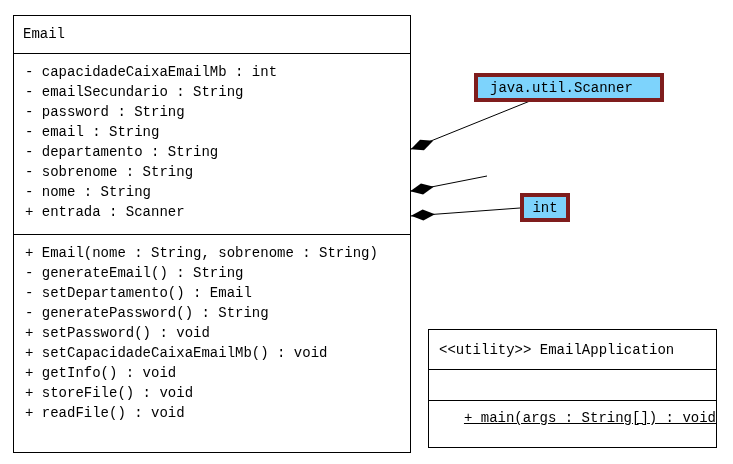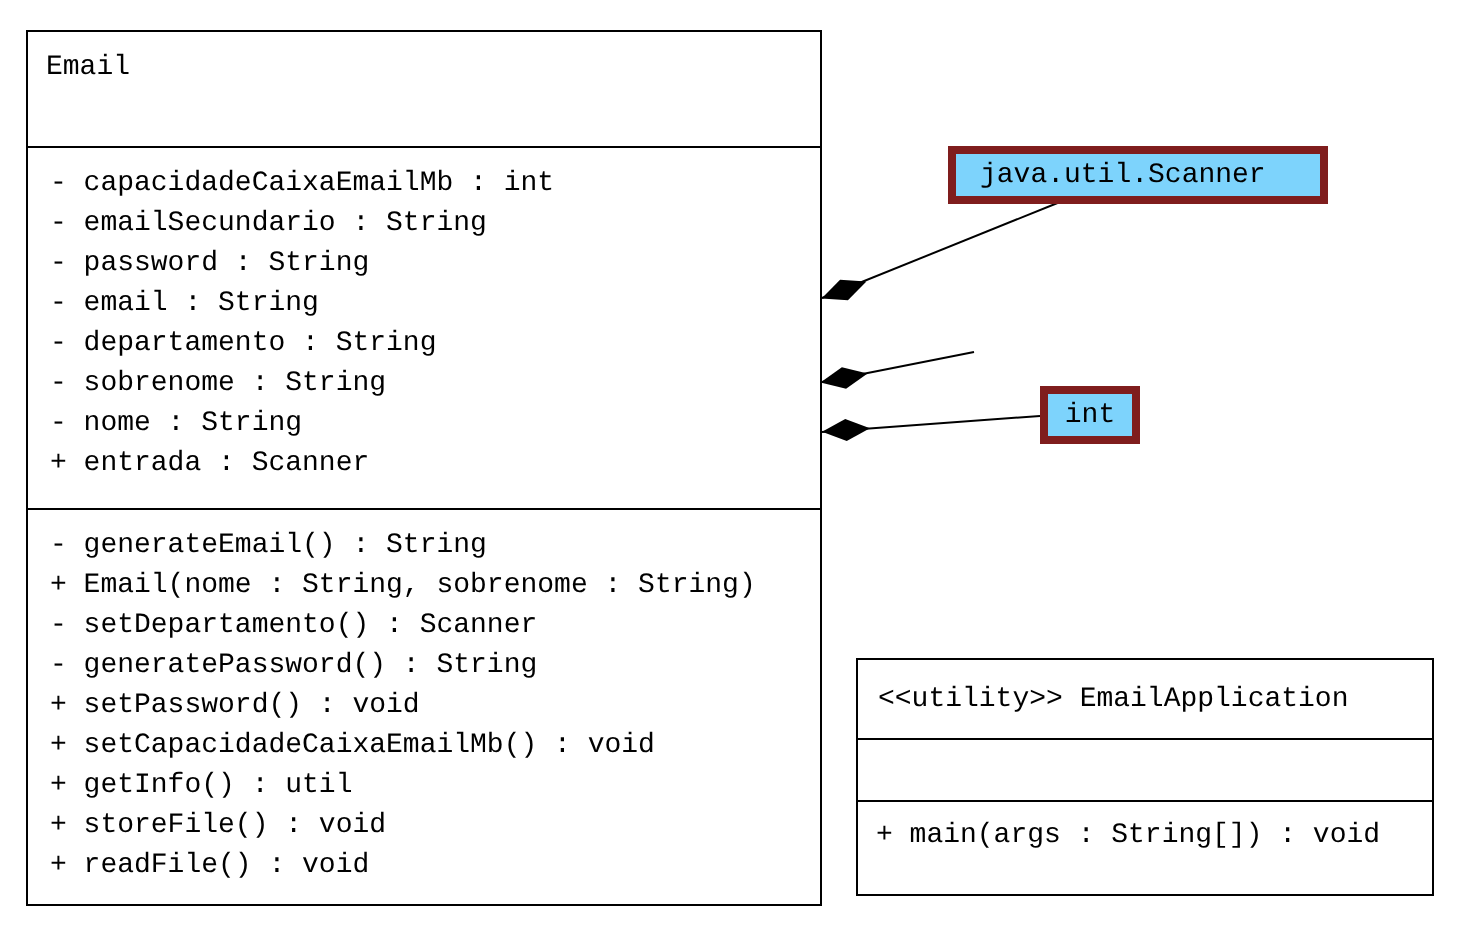--- a/index.html
+++ b/index.html
@@ -51,21 +51,20 @@
     border-top: 1px solid #000000;
   }
   .email-class .c-title {
     height: 37px;
     padding: 8px 0 0 9px;
     line-height: 20px;
   }
   .email-class .c-attrs {
     height: 181px;
     padding: 8px 0 0 11px;
-    margin-top: 20px;
   }
   .email-class .c-methods {
     height: 220px;
     padding: 8px 0 0 11px;
   }
   .utility-class .c-title {
     height: 39px;
     padding: 10px 0 0 10px;
     line-height: 20px;
   }
@@ -74,20 +73,22 @@
   }
   .utility-class .c-methods {
     height: 49px;
     padding: 7px 0 0 9px;
   }
   .row {
     line-height: 20px;
     white-space: pre;
   }
   .underline {
+    text-decoration: underline;
+    text-align: right;
   }
   .type-box {
     position: absolute;
     box-sizing: border-box;
     border: 4px solid #7f1d1d;
     background: #7dd3fc;
     display: flex;
     align-items: center;
     white-space: pre;
   }
@@ -140,27 +141,27 @@
       <div class="row">- capacidadeCaixaEmailMb : int</div>
       <div class="row">- emailSecundario : String</div>
       <div class="row">- password : String</div>
       <div class="row">- email : String</div>
       <div class="row">- departamento : String</div>
       <div class="row">- sobrenome : String</div>
       <div class="row">- nome : String</div>
       <div class="row">+ entrada : Scanner</div>
     </div>
     <div class="compartment c-methods">
+      <div class="row">+ Email(nome : String, sobrenome : String)</div>
       <div class="row">- generateEmail() : String</div>
-      <div class="row">+ Email(nome : String, sobrenome : String)</div>
-      <div class="row">- setDepartamento() : Scanner</div>
+      <div class="row">- setDepartamento() : Email</div>
       <div class="row">- generatePassword() : String</div>
       <div class="row">+ setPassword() : void</div>
       <div class="row">+ setCapacidadeCaixaEmailMb() : void</div>
-      <div class="row">+ getInfo() : util</div>
+      <div class="row">+ getInfo() : void</div>
       <div class="row">+ storeFile() : void</div>
       <div class="row">+ readFile() : void</div>
     </div>
   </div>
 
   <div class="type-box tb-scanner">
     <span>java.util.Scanner</span>
   </div>
 
 

